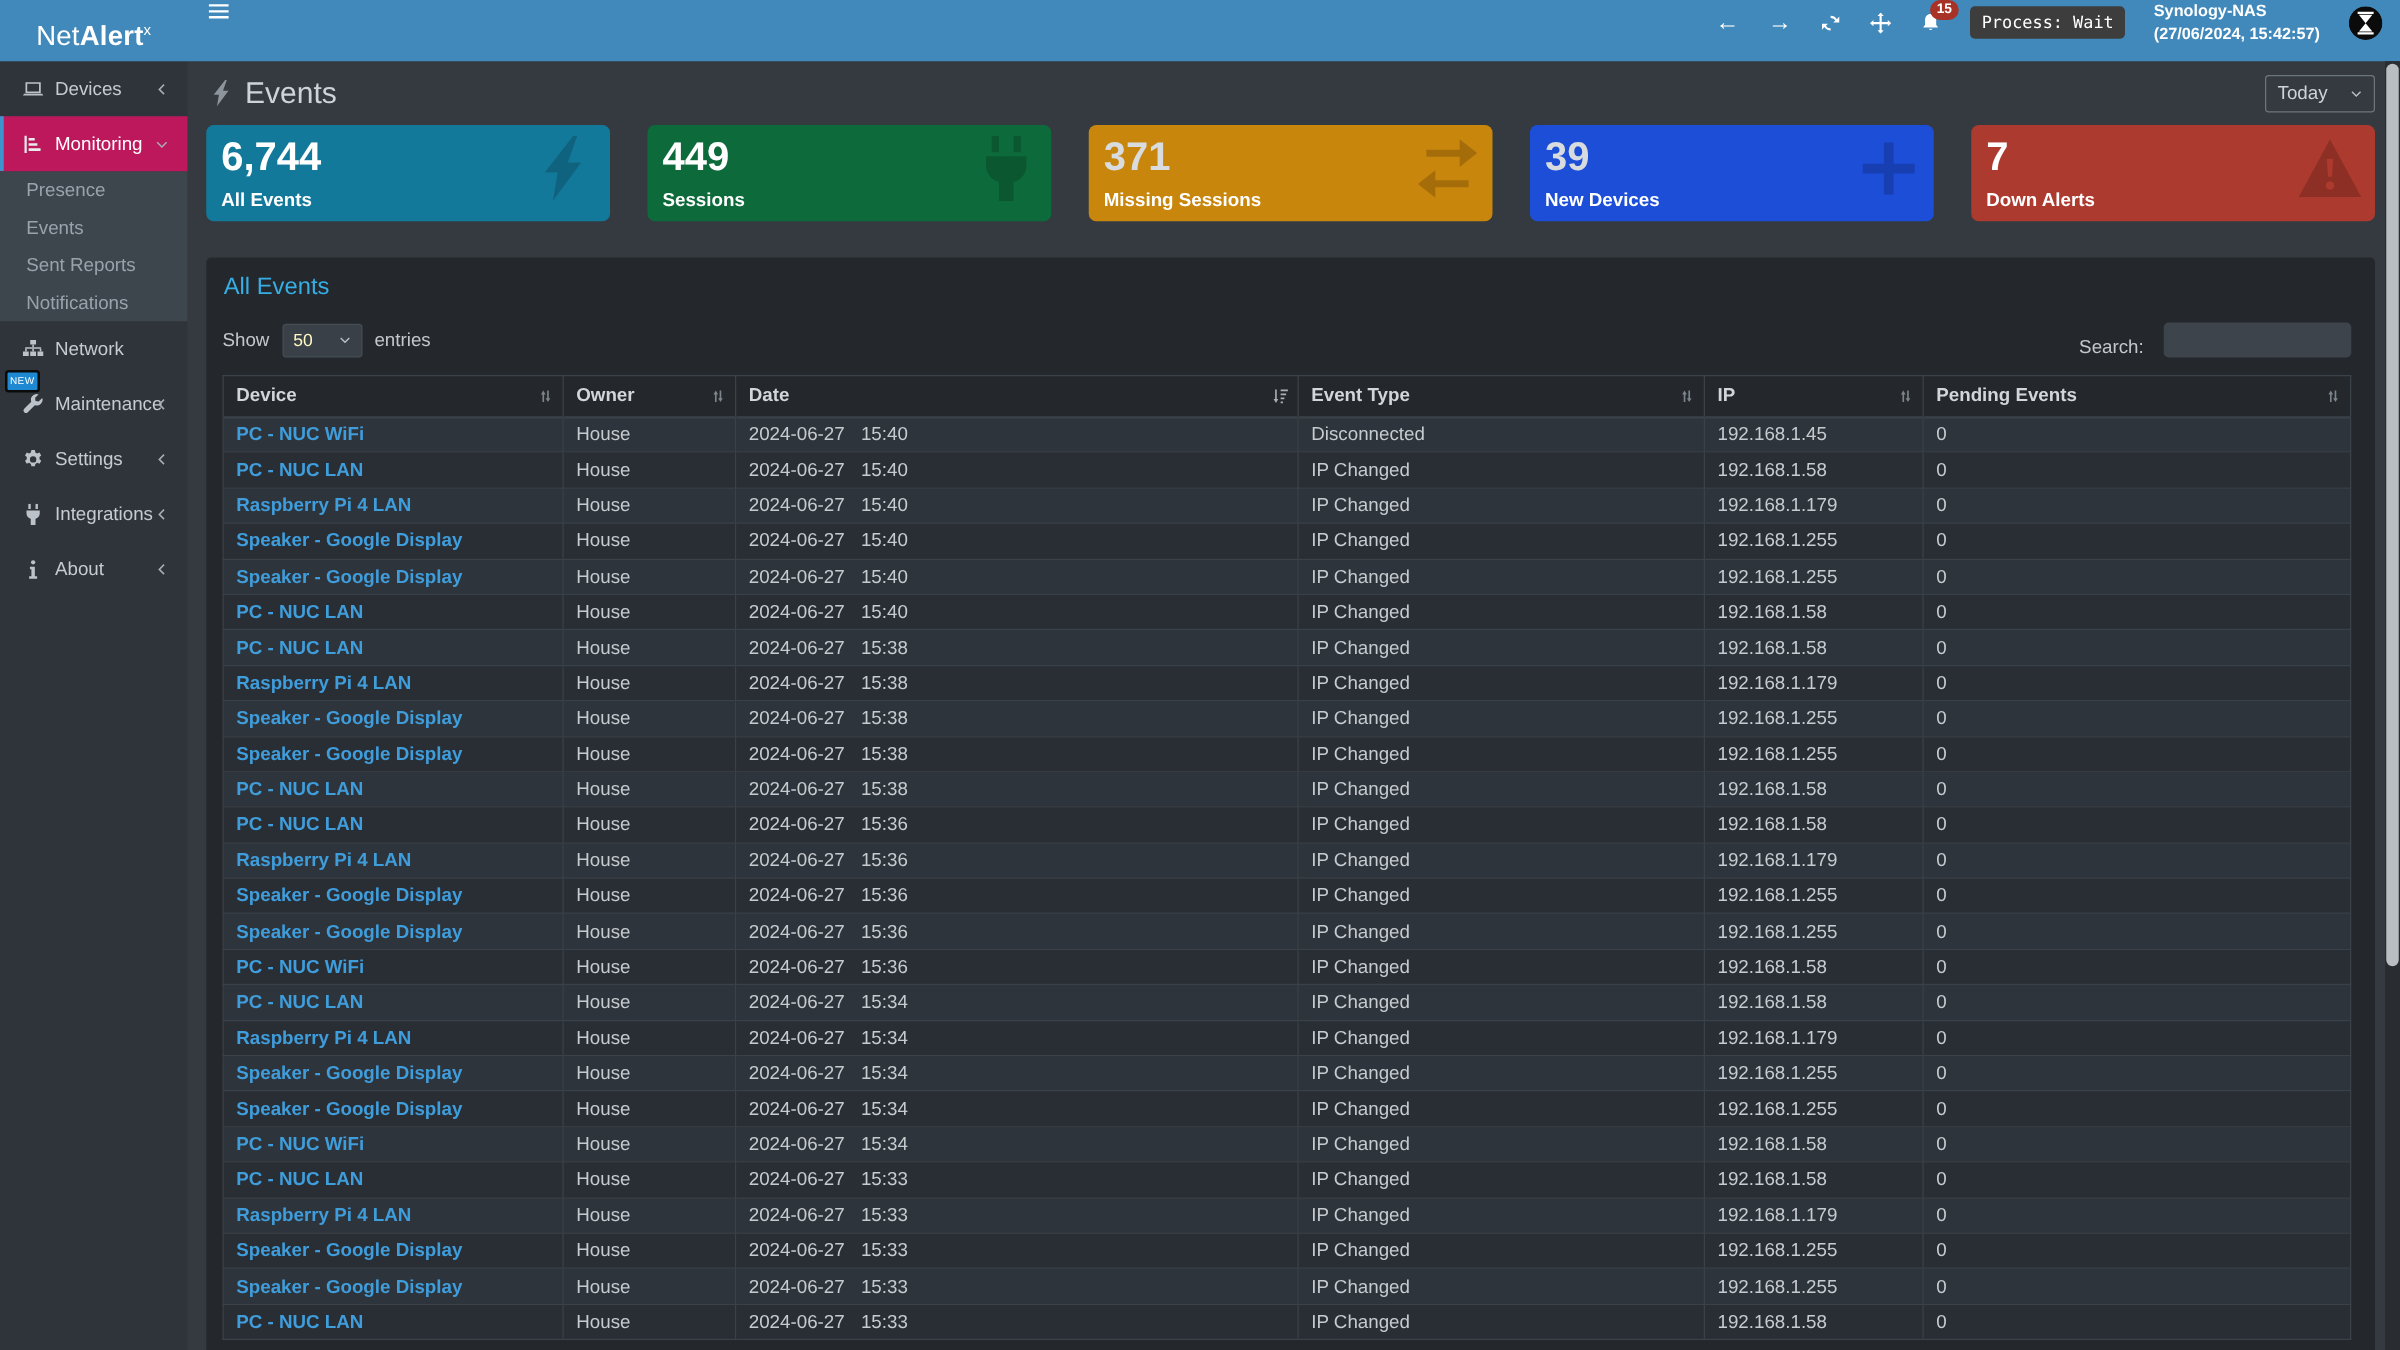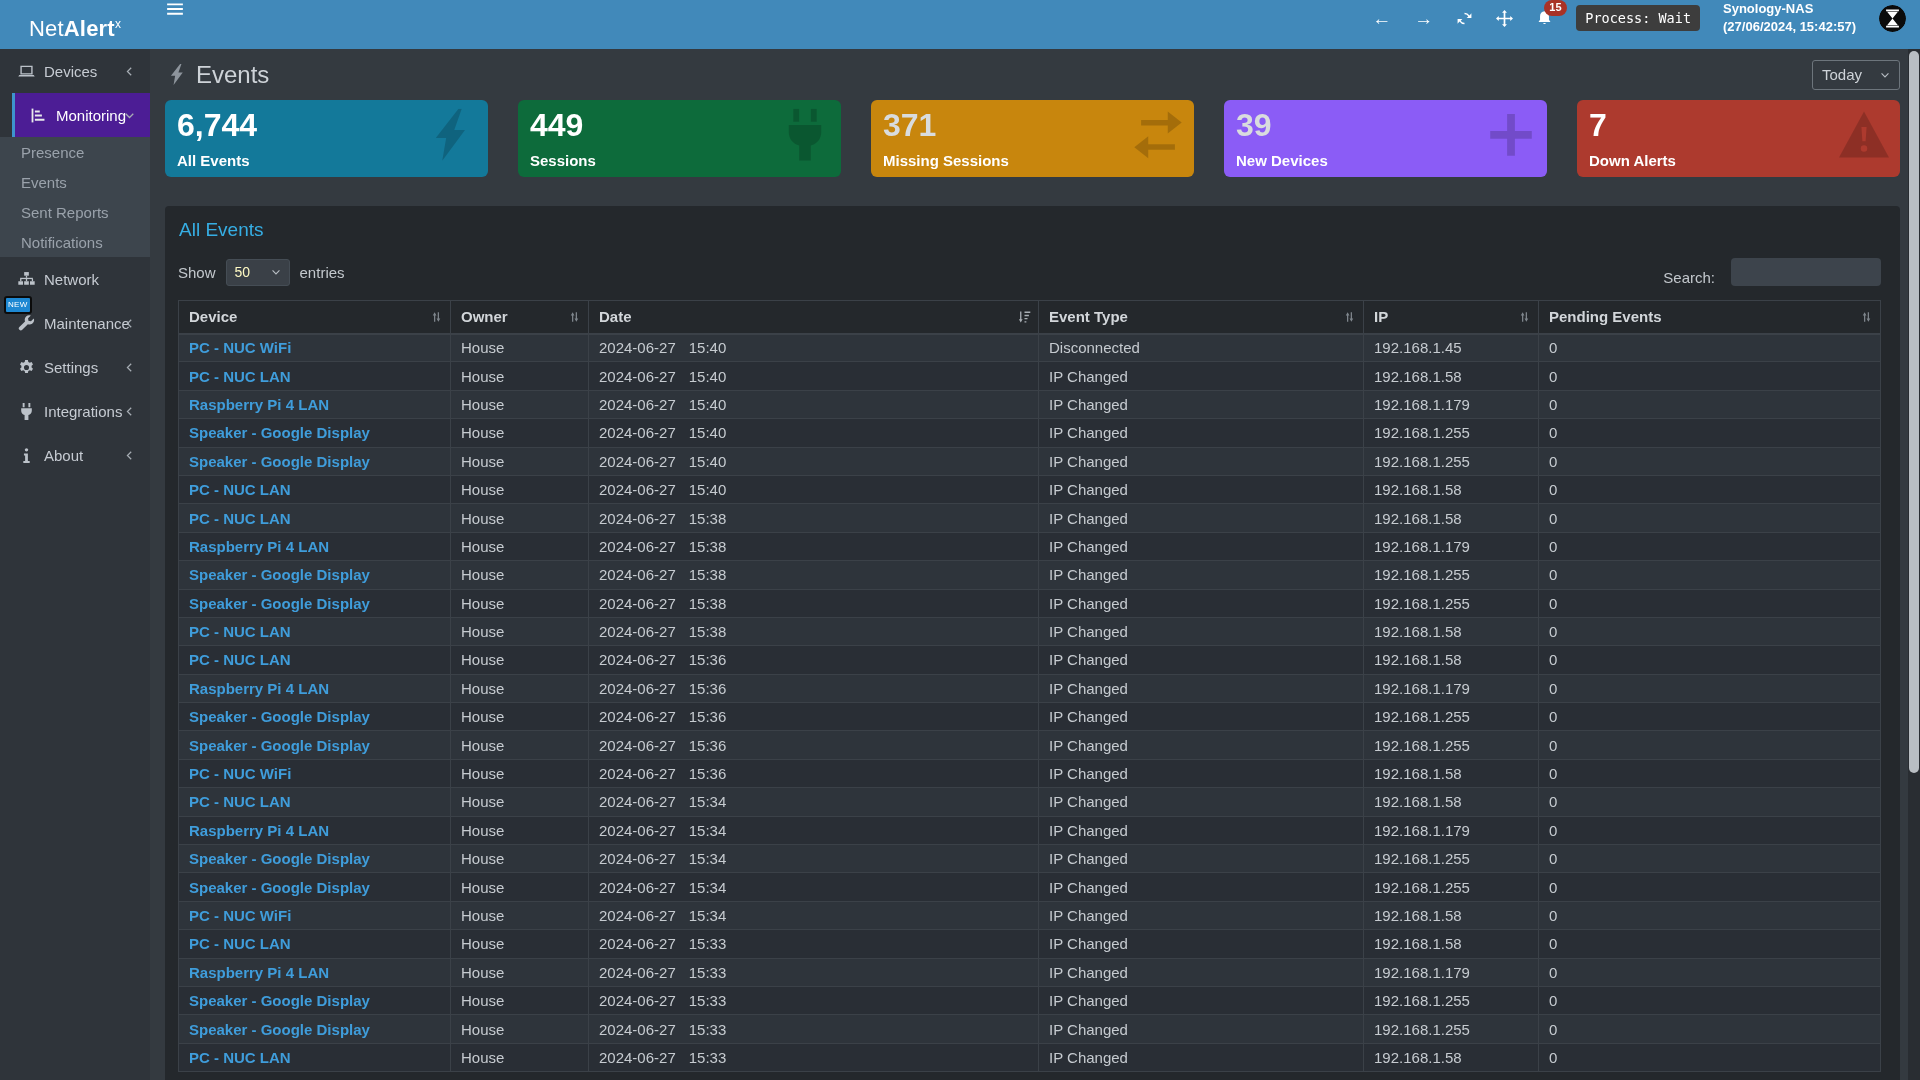--- a/index.html
+++ b/index.html
@@ -32,21 +32,21 @@
   
   .sidebar { position:absolute; left:0; top:49px; width:150px; bottom:0;
     background:var(--sidebar-bg,#2f343a); z-index:5; }
   .sb-item { position:relative; height:44px; display:flex; align-items:center;
     padding-left:18px; color:#c6cbd2; font-size:15px; cursor:pointer; }
   .sb-icn { width:17px; height:17px; margin-right:9px; color:#bcc2c9; flex:0 0 auto; }
   .sb-icn svg { width:17px; height:17px; display:block; }
   .sb-label { white-space:nowrap; }
   .sb-chev { position:absolute; right:15px; width:11px; height:11px; color:#a7adb4; }
   .sb-chev svg { width:11px; height:11px; display:block; }
-  .sb-item.active { background:#4c1d95; color:#fff; box-shadow:inset 3px 0 0 #3e95cd;margin-left:12px; }
+  .sb-item.active { background:#be185d; color:#fff; box-shadow:inset 3px 0 0 #3e95cd; }
   .sb-item.active .sb-icn { color:#e8eaec; }
   .sb-sub { background:#3d454d; }
   .sb-subitem { height:30px; display:flex; align-items:center; padding-left:21px;
     color:#9aa2ab; font-size:15px; cursor:pointer; }
   .new-badge { position:absolute; left:4px; top:-5px; background:var(--new-badge-blue,#1e88d2);
     border:2px solid #0b0b0b; color:#fff; font-size:8px; font-weight:400;
     padding:3px 2px; border-radius:3px; line-height:1; letter-spacing:.3px; }
 
   
   .main { position:absolute; left:150px; top:49px; right:0; bottom:0; }
@@ -295,21 +295,21 @@
         </div>
         <div class="card" style="background: rgb(200, 134, 13); --card: #c8860d;">
           <div class="card-value" style="color: rgb(217, 220, 222);">371</div>
           <span class="card-icn">
             <svg viewBox="0 0 16 16" fill="currentColor">
               <path d="M11 .8l4.3 3.4L11 7.6V5.1H2.8V3.4H11V.8zM5 8.4v2.5h8.2v1.7H5v2.6L.7 11.8 5 8.4z"></path>
             </svg>
           </span>
           <div class="card-label">Missing Sessions</div>
         </div>
-        <div class="card" style="background: #8b5cf6; --card: #c8860d;">
+        <div class="card" style="background: #1d4ed8; --card: #c8860d;">
           <div class="card-value" style="color: rgb(217, 220, 222);">39</div>
           <span class="card-icn">
             <svg viewBox="0 0 16 16" fill="currentColor">
               <path d="M6.8 1.6h2.4v5.2h5.2v2.4H9.2v5.2H6.8V9.2H1.6V6.8h5.2V1.6z"></path>
             </svg>
           </span>
           <div class="card-label">New Devices</div>
         </div>
         <div class="card" style="background: rgb(173, 58, 46); --card: #ad3a2e;">
           <div class="card-value" style="color: rgb(255, 255, 255);">7</div>

